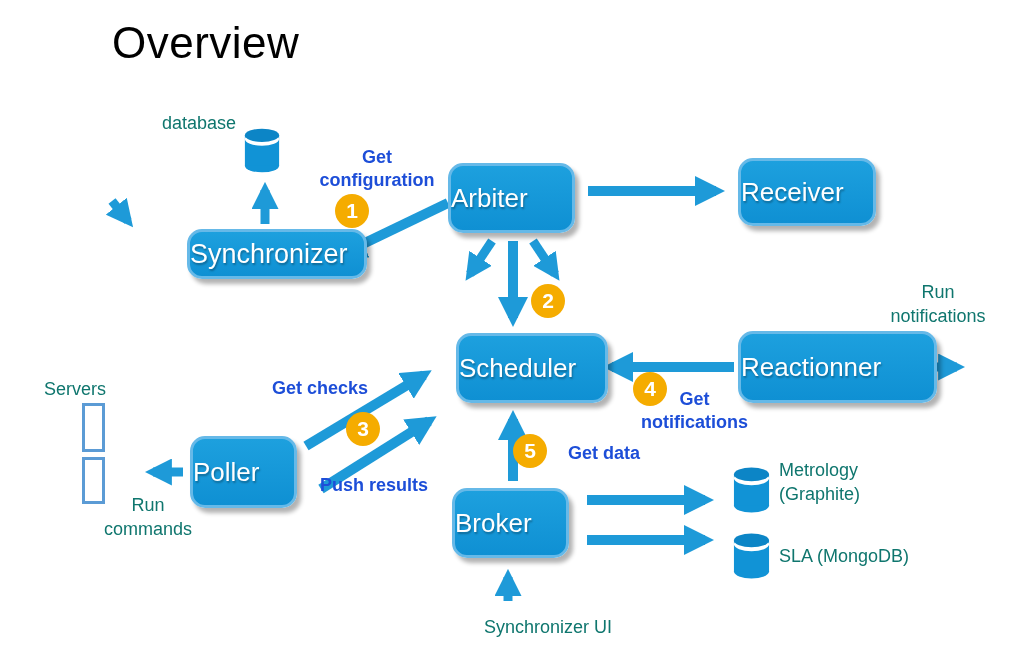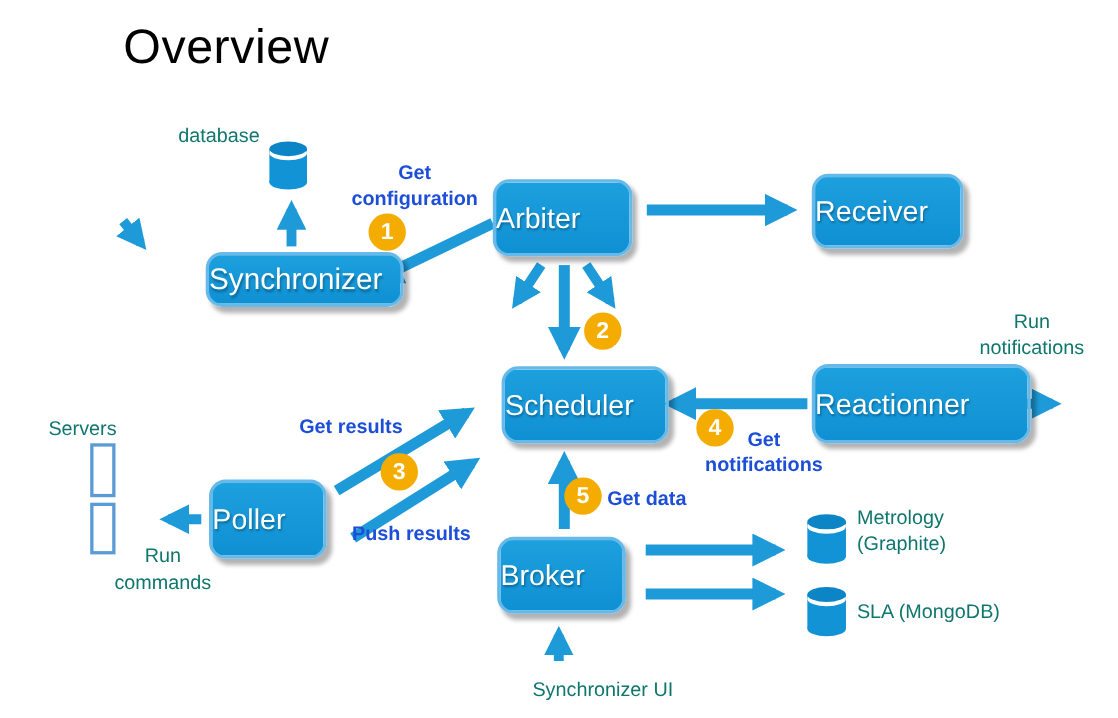--- a/index.html
+++ b/index.html
@@ -105,24 +105,24 @@
   <div class="srv" style="left:82px;top:403px;width:23px;height:49px;"></div>
   <div class="srv" style="left:82px;top:457px;width:23px;height:47px;"></div>
 
   <div class="badge" style="left:335px;top:194px;">1</div>
   <div class="badge" style="left:531px;top:284px;">2</div>
   <div class="badge" style="left:346px;top:412px;">3</div>
   <div class="badge" style="left:633px;top:372px;">4</div>
   <div class="badge" style="left:513px;top:434px;">5</div>
 
   <div class="olbl wrap" style="left:317px;top:146px;width:120px;">Get configuration</div>
-  <div class="olbl" style="left:272px;top:377px;">Get results</div>
+  <div class="olbl" style="left:272px;top:377px;">Get checks</div>
   <div class="olbl" style="left:320px;top:474px;">Push results</div>
   <div class="olbl wrap" style="left:637px;top:388px;width:115px;">Get notifications</div>
-  <div class="olbl" style="left:552px;top:442px;">Get data</div>
+  <div class="olbl" style="left:568px;top:442px;">Get data</div>
 
   <div class="lbl" style="left:162px;top:112px;">database</div>
   <div class="lbl" style="left:44px;top:378px;">Servers</div>
   <div class="lbl wrap center" style="left:100px;top:494px;width:96px;">Run commands</div>
   <div class="lbl wrap" style="left:779px;top:459px;width:105px;">Metrology (Graphite)</div>
   <div class="lbl wrap center" style="left:880px;top:281px;width:116px;">Run notifications</div>
   <div class="lbl" style="left:779px;top:545px;">SLA (MongoDB)</div>
   <div class="lbl" style="left:484px;top:616px;">Synchronizer UI</div>
 
 </div>

